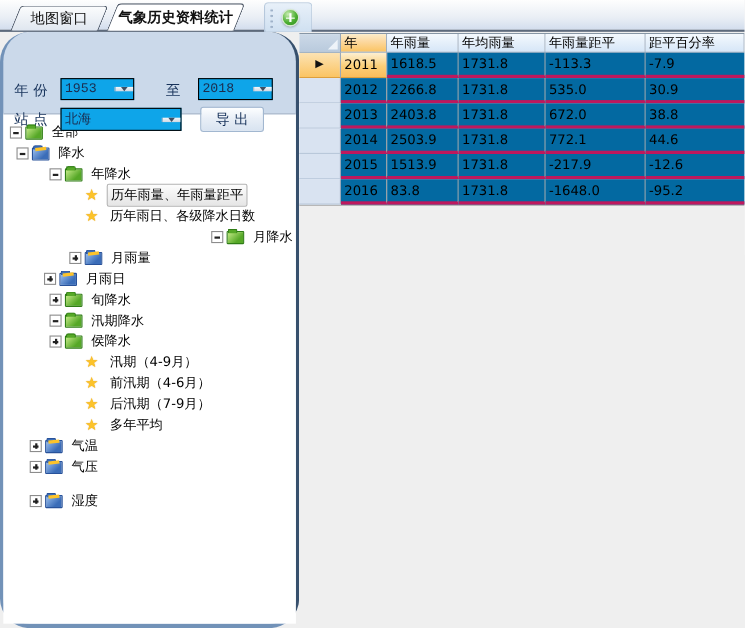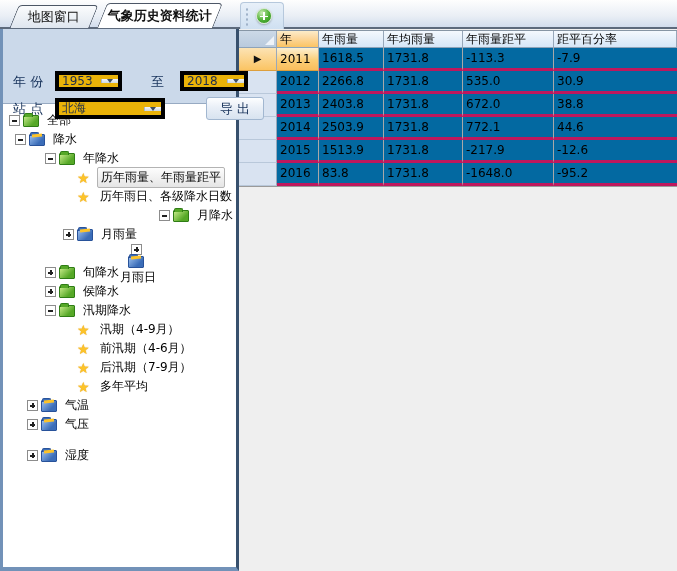--- a/index.html
+++ b/index.html
@@ -26,30 +26,30 @@
     background-size:4px 5px; background-repeat:repeat-y; }
   .addbtn { position:relative; width:16px; height:16px; margin-left:7px; border-radius:50%;
     background:radial-gradient(circle at 35% 28%, #c9ecb2, var(--accent-green) 55%, #2f8a20);
     border:1px solid #d7e8d2; box-shadow:0 1px 2px rgba(0,0,0,.25); cursor:pointer; }
   .addbtn::before, .addbtn::after { content:""; position:absolute; background:#fff; }
   .addbtn::before { left:3px; top:6.5px; width:8px; height:1.6px; }
   .addbtn::after  { left:6.2px; top:3px; width:1.6px; height:8px; }
 
   
   .main { position:absolute; left:0; top:29px; width:677px; height:542px; display:flex; }
-  .left { width:239px; height:100%; background:#cbd9ea;
+  .left { width:272px; height:100%; background:#cbd9ea;
     border-left:3px solid #7292b8; border-bottom:4px solid #7292b8; border-right:3px solid #37506d;
-    display:flex; flex-direction:column; }
+    display:flex; flex-direction:column;border-radius:27px; }
   .right { flex:1; height:100%; background:#efefef; overflow:hidden; }
 
   
   .controls { height:74px; position:relative; font-size:13px; flex:none; }
   .lbl { color:#17325a; }
   .pos { position:absolute; display:flex; align-items:center; }
-  .combo { background:#eab308; border:4px solid #000000; display:flex; height:20px; cursor:pointer; }
+  .combo { background:#0ea5e9; border:1px solid #000000; display:flex; height:20px; cursor:pointer;font-family:Liberation Mono, monospace; }
   .combo .cval { flex:1; font-size:12px; color:#1b2c4e; padding:2px 3px; overflow:hidden; white-space:nowrap; }
   .combo .cdrop { width:17px; flex:none; border-left:1px solid #a9b9cb;
     background:linear-gradient(#f4f7fa,#cdd8e3); display:flex; align-items:center; justify-content:center; }
   .arr { width:0; height:0; border-left:3.5px solid rgba(0,0,0,0); border-right:3.5px solid rgba(0,0,0,0);
     border-top:4px solid #3f4e62; }
   .btn { background:linear-gradient(#fdfeff,#e9eff7 45%,#d8e3f0); border:1px solid #a2b7d0;
     border-radius:3px; color:#17325a; font-size:13px; cursor:pointer;
     font-family:"DejaVu Sans","Liberation Sans",sans-serif; }
 
   
@@ -144,21 +144,21 @@
         </div>
         <div class="pos" style="left:10px; top:14px; height:20px; top:70px;">
           <span class="lbl">站 点</span>
         </div>
         <div class="pos combo" style="left:52px; top:69px; width:110px; height:21px;">
           <span class="cval">北海</span>
           <span class="cdrop">
               <i class="arr"></i>
             </span>
         </div>
-        <button class="btn pos" style="left:179px; top:68px; width:58px; height:23px; justify-content:center;margin-left:24px;">导 出</button>
+        <button class="btn pos" style="left:179px; top:68px; width:58px; height:23px; justify-content:center;">导 出</button>
       </div>
 
       <div class="tree" id="tree">
           <div class="trow" style="padding-left: 6px;">
             <span class="ebox"></span>
             <span class="fold green"></span>
             <span class="tlabel">全部</span>
           </div>
           <div class="trow" style="padding-left: 12px;">
             <span class="ebox"></span>
@@ -183,39 +183,39 @@
           <div class="trow" style="padding-left: 42px; justify-content: flex-end;">
             <span class="ebox"></span>
             <span class="fold green"></span>
             <span class="tlabel">月降水</span>
           </div>
           <div class="trow" style="padding-left: 60px;">
             <span class="ebox plus"></span>
             <span class="fold blue"></span>
             <span class="tlabel">月雨量</span>
           </div>
-          <div class="trow" style="padding-left: 37px; flex-direction: column;">
+          <div class="trow" style="padding-left: 37px;">
             <span class="ebox plus"></span>
             <span class="fold blue"></span>
             <span class="tlabel">月雨日</span>
           </div>
           <div class="trow" style="padding-left: 42px; align-items: center;">
             <span class="ebox plus"></span>
             <span class="fold green"></span>
             <span class="tlabel">旬降水</span>
           </div>
           <div class="trow" style="padding-left: 42px;">
+            <span class="ebox"></span>
+            <span class="fold green"></span>
+            <span class="tlabel">汛期降水</span>
+          </div>
+          <div class="trow" style="padding-left: 42px;">
             <span class="ebox plus"></span>
             <span class="fold green"></span>
             <span class="tlabel">侯降水</span>
-          </div>
-          <div class="trow" style="padding-left: 42px;">
-            <span class="ebox"></span>
-            <span class="fold green"></span>
-            <span class="tlabel">汛期降水</span>
           </div>
           <div class="trow" style="padding-left: 60px;">
             <span class="espace"></span>
             <span class="star">★</span>
             <span class="tlabel">汛期（4-9月）</span>
           </div>
           <div class="trow" style="padding-left: 60px;">
             <span class="espace"></span>
             <span class="star">★</span>
             <span class="tlabel">前汛期（4-6月）</span>

